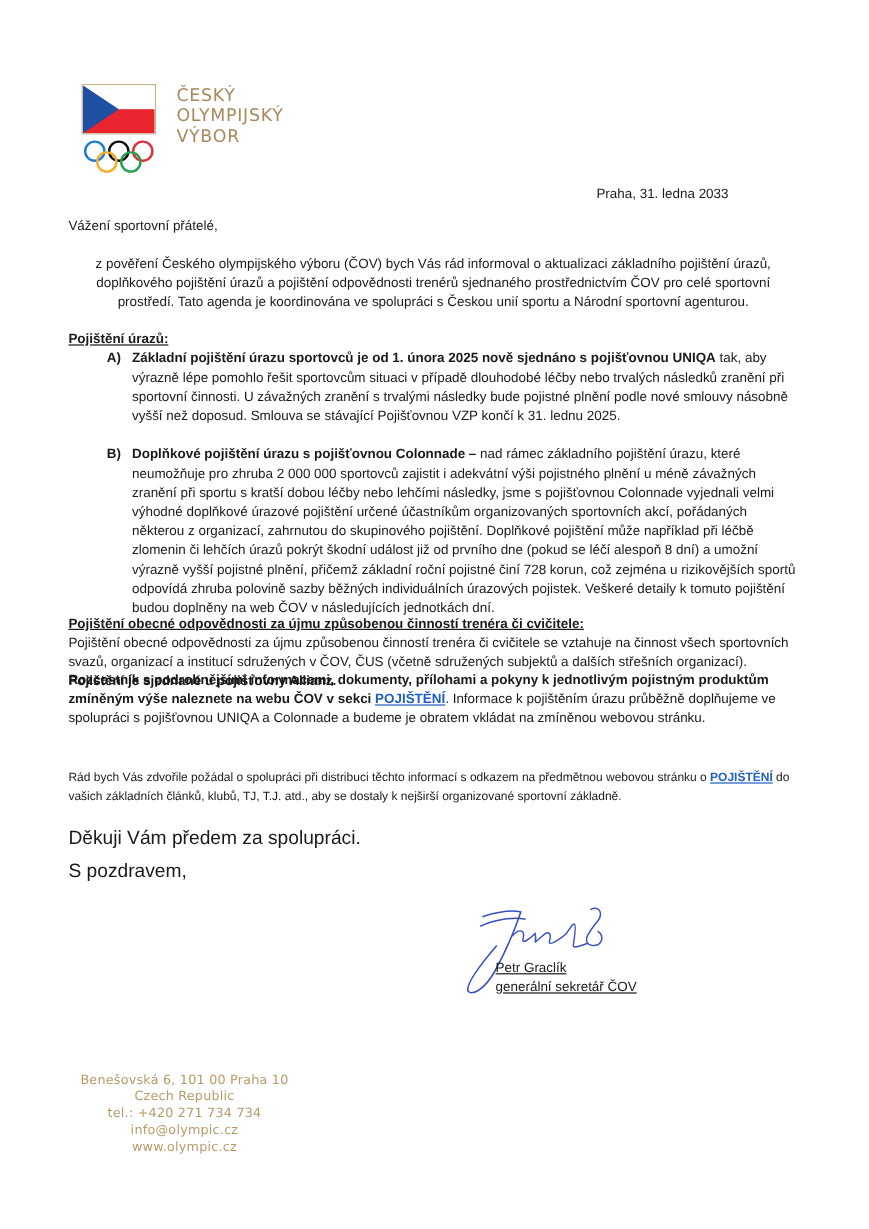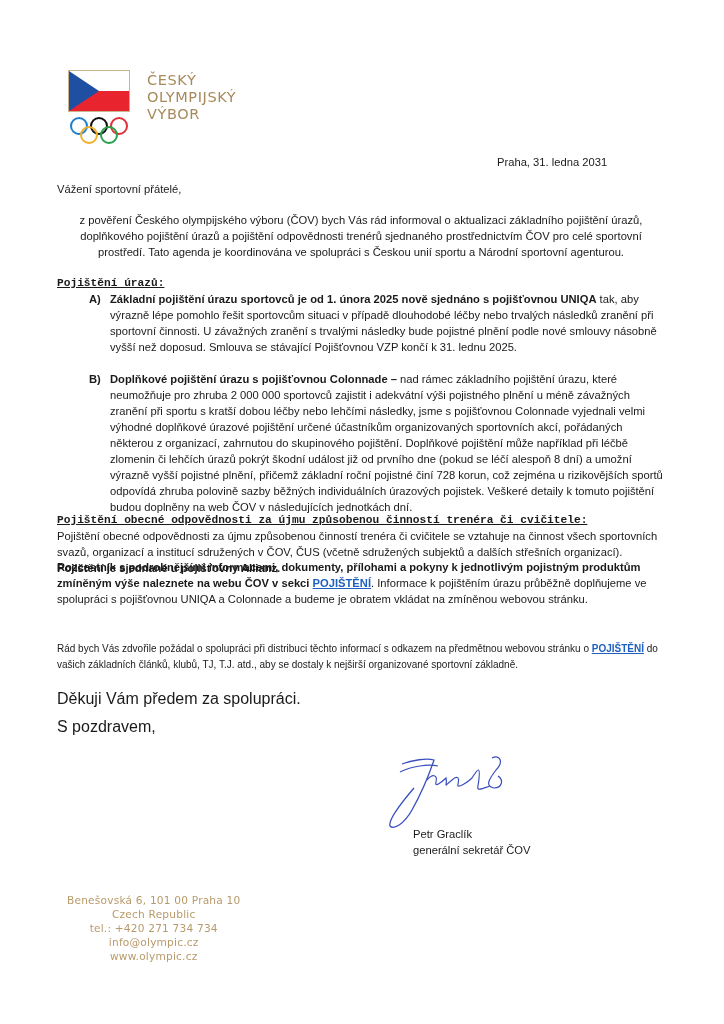--- a/index.html
+++ b/index.html
@@ -12,36 +12,36 @@
   .flag svg { display: block; }
   .rings { position: absolute; left: 0; top: 46px; }
 
   .org-name { position: absolute; left: 147px; top: 72px; color: #a68a5c; font-family: "DejaVu Sans", sans-serif;
               font-size: 14.5px; line-height: 17px; letter-spacing: 0.6px; font-weight: normal; }
   .org-name div { white-space: nowrap; }
   .date { position: absolute; left: 497px; top: 156px; font-size: 11.2px; white-space: nowrap; }
   p { margin: 0; }
   .salutation { position: absolute; left: 57px; top: 183px; font-size: 11.2px; text-align: right; }
   .intro { position: absolute; left: 57px; top: 212px; width: 608px; font-size: 11.2px; line-height: 16px; text-align: center; }
-  .section-head { font-weight: bold; text-decoration: underline; font-family: Liberation Mono, monospace; }
+  .section-head { font-weight: bold; text-decoration: underline; }
   .s1 { position: absolute; left: 57px; top: 275px; width: 608px; font-size: 11.2px; line-height: 16px; }
   .item { position: relative; padding-left: 53px; }
   .item .mark { position: absolute; left: 32px; top: 0; font-weight: bold; }
   .item-b { margin-top: 16px; }
   b { font-weight: bold; }
 
   .s2 { position: absolute; left: 57px; top: 512px; width: 608px; font-size: 11.2px; line-height: 16px; }
   .s3 { position: absolute; left: 57px; top: 559px; width: 608px; font-size: 11.2px; line-height: 16px; }
   .s4 { position: absolute; left: 57px; top: 641px; width: 608px; font-size: 10px; line-height: 16px; }
   .s5 { position: absolute; left: 57px; top: 690px; font-size: 16px; }
   .s6 { position: absolute; left: 57px; top: 718px; font-size: 16px; }
   a.link { color: #1f5fbf; font-weight: bold; text-decoration: underline; }
 
   .signature { position: absolute; left: 372px; top: 752px; }
-  .signer { position: absolute; left: 413px; top: 826px; font-size: 11.2px; line-height: 16px; }
+  .signer { position: absolute; left: 413px; top: 799px; font-size: 11.2px; line-height: 16px; text-decoration: underline; }
 
   .footer { position: absolute; left: 67px; top: 893px; color: #b89a6a; font-family: "DejaVu Sans", sans-serif;
             font-size: 10.6px; line-height: 14px; letter-spacing: 0.2px; }
   .footer div { white-space: nowrap; text-align: center; }
 </style>
 </head>
 <body>
 
 <div class="page">
 
@@ -61,21 +61,21 @@
       <circle cx="41" cy="19" r="8" fill="none" stroke="#27a24a" stroke-width="2"></circle>
     </svg>
   </div>
 
   <div class="org-name">
     <div>ČESKÝ</div>
     <div>OLYMPIJSKÝ</div>
     <div>VÝBOR</div>
   </div>
 
-  <div class="date">Praha, 31. ledna 2031</div>
+  <div class="date">Praha, 31. ledna 2033</div>
 
   <p class="salutation">Vážení sportovní přátelé,</p>
 
   <p class="intro">z pověření Českého olympijského výboru (ČOV) bych Vás rád informoval o aktualizaci základního pojištění úrazů, doplňkového pojištění úrazů a pojištění odpovědnosti trenérů sjednaného prostřednictvím ČOV pro celé sportovní prostředí. Tato agenda je koordinována ve spolupráci s Českou unií sportu a Národní sportovní agenturou.</p>
 
   <div class="s1">
     <div class="section-head">Pojištění úrazů:</div>
     <div class="item">
       <span class="mark">A)</span>
       <b>Základní pojištění úrazu sportovců je od 1. února 2025 nově sjednáno s pojišťovnou UNIQA</b><span> tak, aby výrazně lépe pomohlo řešit sportovcům situaci v případě dlouhodobé léčby nebo trvalých následků zranění při sportovní činnosti. U závažných zranění s trvalými následky bude pojistné plnění podle nové smlouvy násobně vyšší než doposud. Smlouva se stávající Pojišťovnou VZP končí k 31. lednu 2025.</span>

